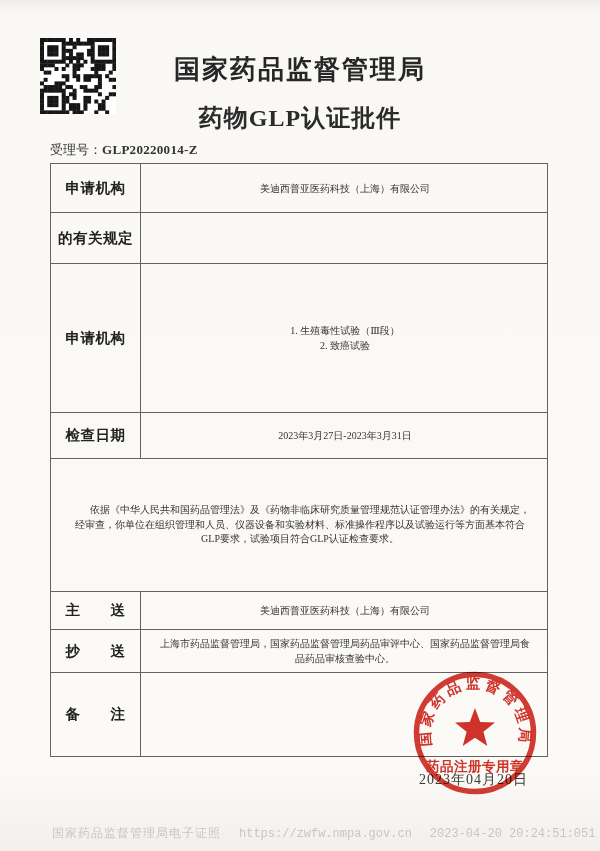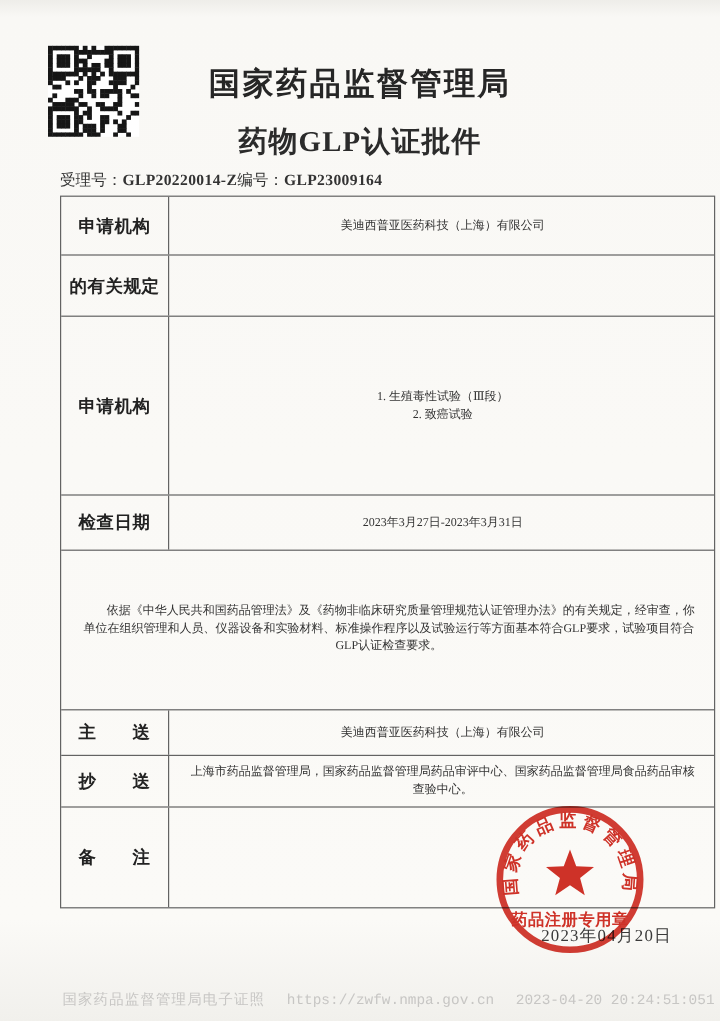--- a/index.html
+++ b/index.html
@@ -34,21 +34,21 @@
   }
   .ref-line {
     position:absolute; left:50px; top:141px; width:498px;
     display:flex; 
     font-size:13px; color:#333;
   }
   .ref-line b { font-weight:700; letter-spacing:.3px; }
 
   
   .doc-table {
-    position:absolute; left:50px; top:163px; width:546px;
+    position:absolute; left:50px; top:163px; width:498px;
     border:1px solid #636363;
     background:transparent;
   }
   .t-row { display:flex; border-top:1px solid #636363; }
   .t-row:first-child { border-top:none; }
   .t-label {
     width:90px; flex:0 0 90px;
     border-right:1px solid #636363;
     display:flex; align-items:center; justify-content:center;
     font-size:14.5px; font-weight:700; color:#222;
@@ -61,21 +61,20 @@
   }
   .h1{min-height:48px}.h2{min-height:51px}.h3{min-height:149px}.h4{min-height:46px}
   .h5{min-height:133px}.h6{min-height:38px}.h7{min-height:41px}.h8{min-height:84px}
   .conclusion { text-indent:2em; line-height:1.45; }
 
   
   .seal-date {
     position:absolute; left:419px; top:771px;
     font-size:14px; color:#3a3a3a; letter-spacing:1px; z-index:1;
     white-space:nowrap;
-    margin-left:32px;
   }
   .seal {
     position:absolute; left:405px; top:663px; width:140px; height:140px;
     z-index:2; mix-blend-mode:multiply; opacity:.93;
   }
 
   
   .footer {
     position:absolute; left:52px; bottom:9px; width:520px;
     font-size:12px; color:#c7c6c4; letter-spacing:1px;
@@ -316,21 +315,20 @@
         <rect x="39.81" y="72.38" width="4" height="4" fill="#161616"></rect>
         <rect x="54.29" y="72.38" width="4" height="4" fill="#161616"></rect>
         <rect x="65.14" y="72.38" width="4" height="4" fill="#161616"></rect>
       </svg>
   </div>
   <div class="title">国家药品监督管理局</div>
   <div class="subtitle">药物GLP认证批件</div>
 
   <div class="ref-line">
     <div><span>受理号：</span><b>GLP20220014-Z</b></div>
-    <div><span>编号：</span><b>GLP23009164</b></div>
   </div>
 
   <div class="doc-table">
     <div class="t-row h1">
       <div class="t-label">申请机构</div>
       <div class="t-value">
           <span>美迪西普亚医药科技（上海）有限公司</span>
         </div>
     </div>
     <div class="t-row h2">

